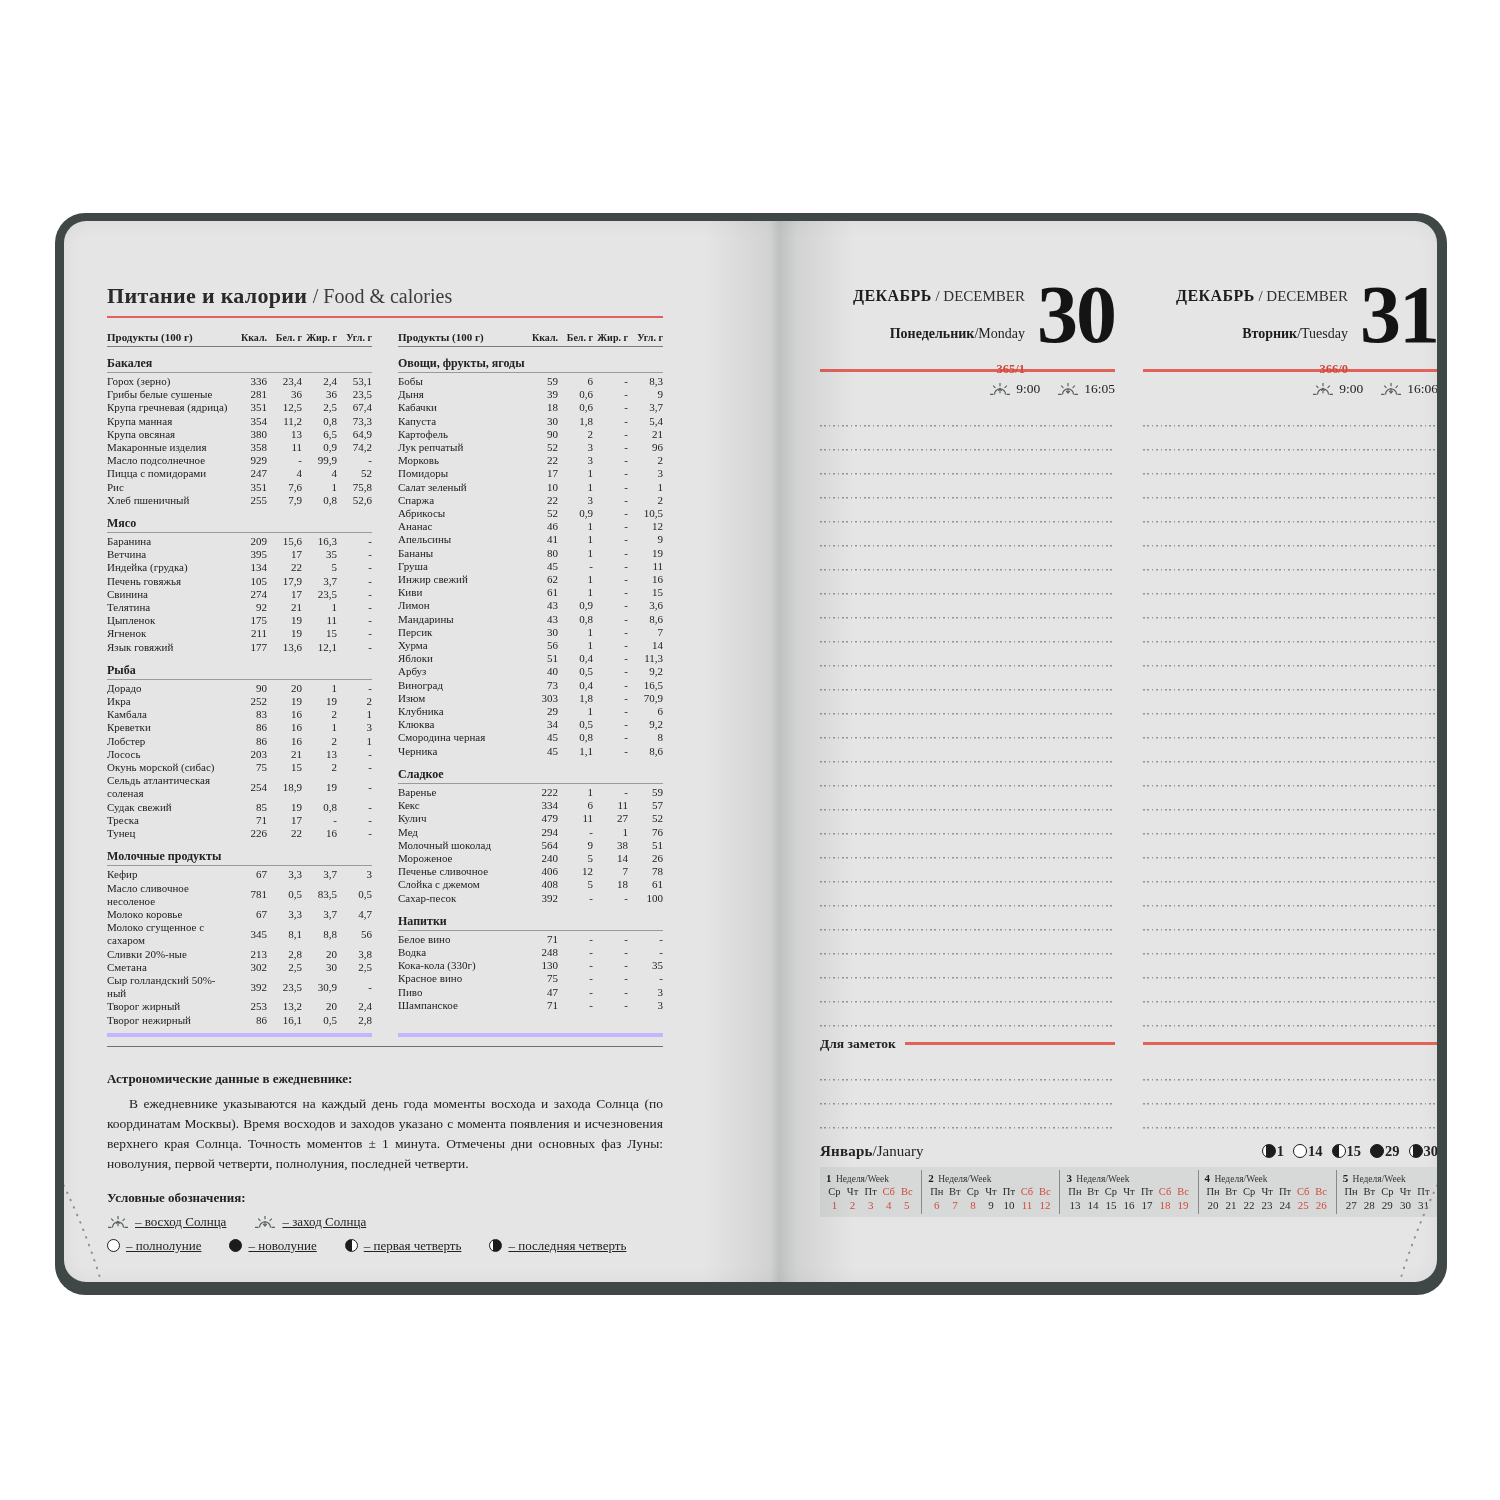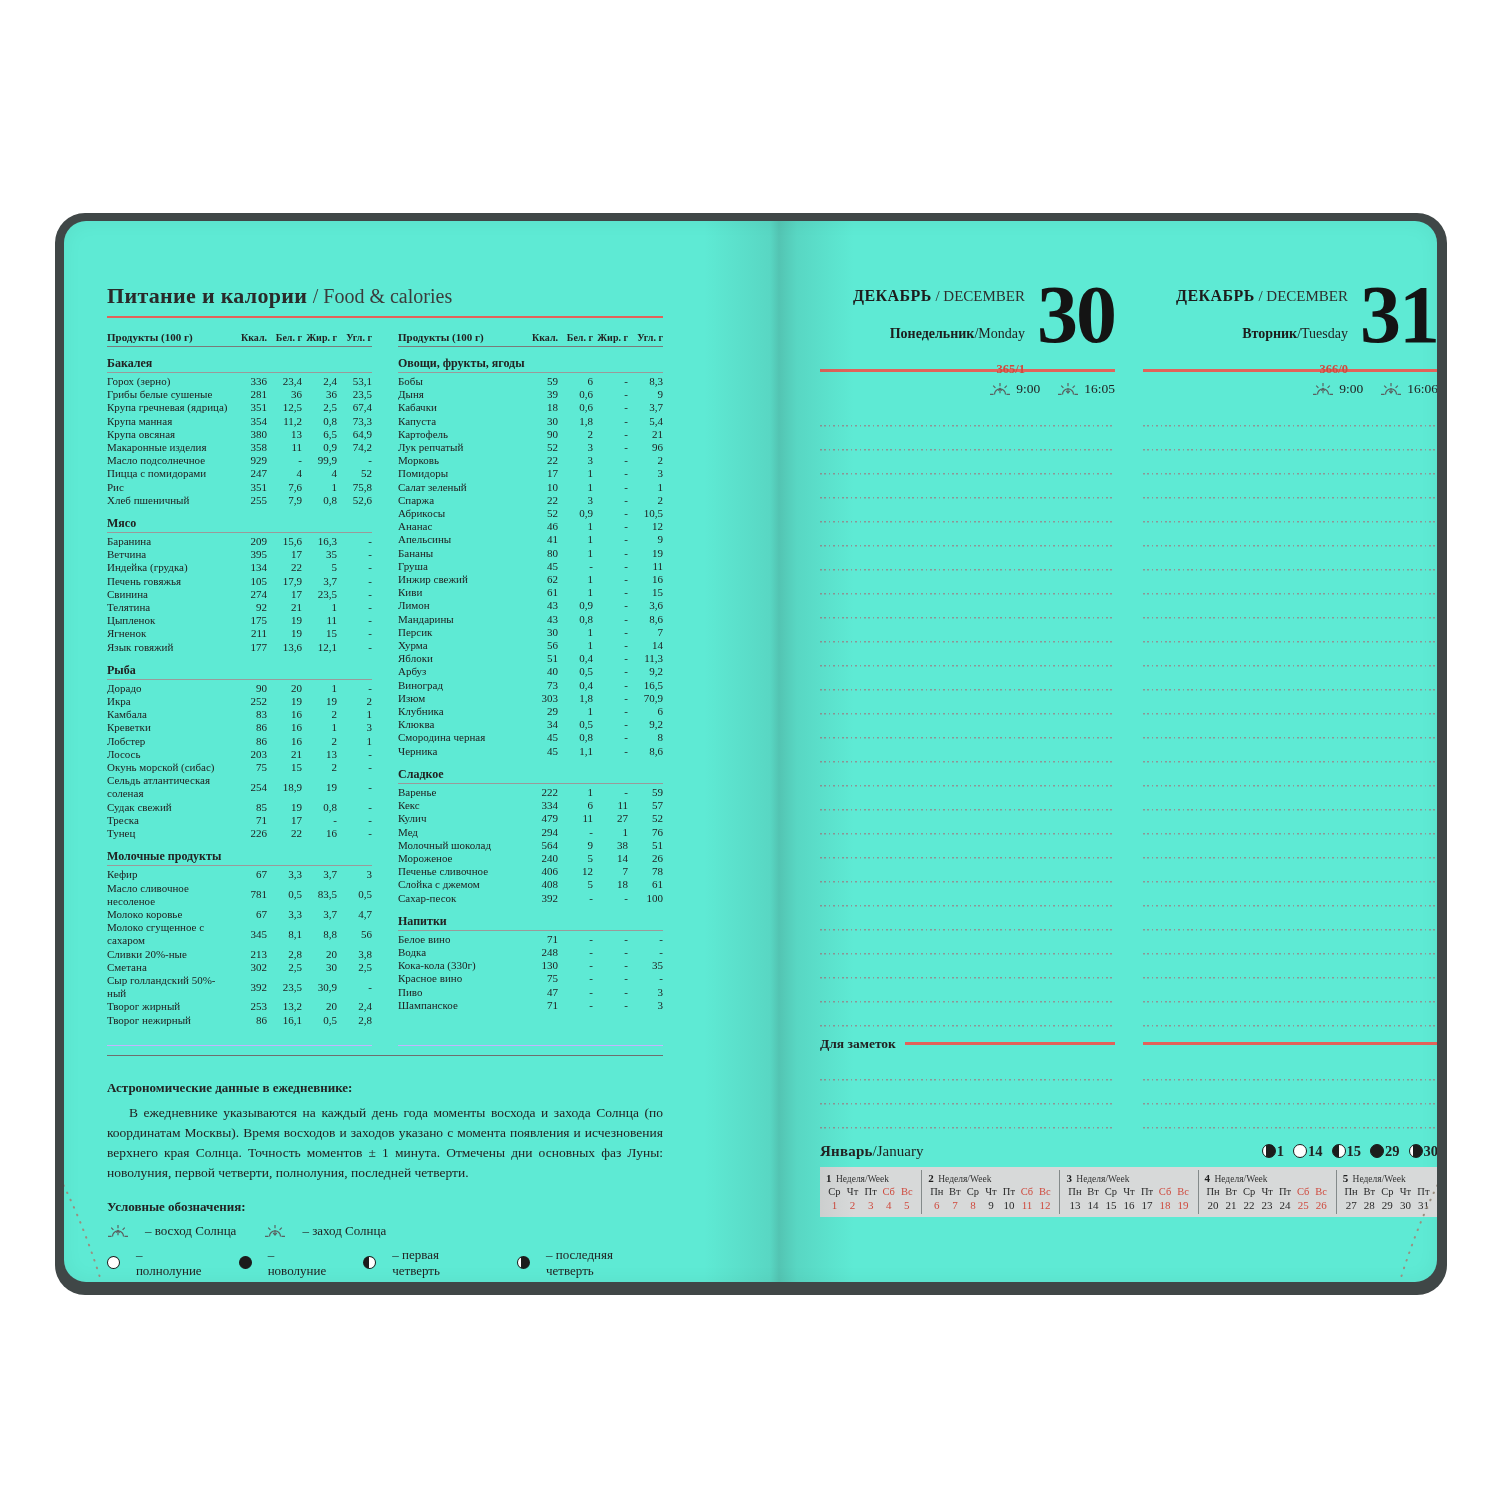--- a/index.html
+++ b/index.html
@@ -1,41 +1,41 @@
 <!DOCTYPE html>
 <html><head>
 <meta charset="utf-8">
 <style>
   html,body{margin:0;padding:0;background:#ffffff;}
   body{width:1500px;height:1500px;position:relative;font-family:"Liberation Serif",serif;color:#222;}
   .photo{position:absolute;inset:0;background:#fff;}
   .notebook{position:absolute;left:55px;top:213px;width:1392px;height:1082px;background:#404747;border-radius:30px;}
-  .pages{position:absolute;left:9px;top:8px;right:10px;bottom:13px;background:#5eead4;border-radius:22px;overflow:hidden;box-shadow:inset 0 0 20px rgba(0,0,0,.05);}
+  .pages{position:absolute;left:9px;top:8px;right:10px;bottom:13px;background:#e5e5e5;border-radius:22px;overflow:hidden;box-shadow:inset 0 0 20px rgba(0,0,0,.05);}
   .binding{position:absolute;left:640px;top:0;width:150px;height:100%;background:linear-gradient(90deg,rgba(40,45,45,0) 0%,rgba(40,45,45,.10) 44%,rgba(40,45,45,.20) 50%,rgba(40,45,45,.10) 62%,rgba(40,45,45,0) 100%);pointer-events:none;}
   
   .page-left{position:absolute;left:43px;top:0;width:556px;}
   .lp-title{margin-top:62px;font-size:22px;border-bottom:2px solid #e2625a;padding-bottom:7px;color:#2a2a2a;}
   .lp-title b{font-weight:bold;letter-spacing:.3px;}
   .lp-title .ten{font-size:20px;color:#3c3c3c;}
   .lp-cols{display:flex;gap:26px;margin-top:13px;}
-  .tcol{flex:1;border-bottom:1px solid #c4b5fd;padding-bottom:18px;}
+  .tcol{flex:1;border-bottom:4px solid #c4b5fd;padding-bottom:6px;}
   .thead{display:flex;border-bottom:1px solid #7a7a7a;padding-bottom:3px;align-items:baseline;}
   .th-name{flex:1;font-weight:bold;font-size:11px;}
   .th-num{width:35px;text-align:right;font-weight:bold;font-size:10px;}
   .tsec{font-weight:bold;font-size:12px;margin-top:9px;border-bottom:1px solid #9a9a9a;padding-bottom:1px;margin-bottom:2px;}
   .trow{display:flex;align-items:center;font-size:11px;line-height:13.2px;}
   .tname{flex:1;padding-right:2px;}
   .tnum{width:35px;text-align:right;}
   .footnotes{font-style:italic;font-size:11px;margin-top:12px;line-height:14.5px;}
   .longrule{border-top:1px solid #6f6f6f;margin-top:9px;}
   .astro-h{font-weight:bold;font-size:13px;margin-top:24px;}
   .astro-p{font-size:13.5px;text-align:justify;line-height:1.5;text-indent:22px;margin:7px 0 0 0;}
   .legend-h{font-weight:bold;font-size:13px;margin-top:15px;}
   .legend-row{display:flex;gap:28px;margin-top:8px;font-size:13px;align-items:center;}
-  .legend-item{display:flex;align-items:center;gap:16px;}
+  .legend-item{display:flex;align-items:center;gap:6px;text-decoration:underline;}
   .moon{width:13px;height:13px;border-radius:50%;border:1px solid #1c1c1c;display:inline-block;box-sizing:border-box;}
   .m-full{background:#fff;}
   .m-new{background:#1c1c1c;}
   .m-first{background:linear-gradient(90deg,#1c1c1c 0 50%,#fff 50%);}
   .m-last{background:linear-gradient(90deg,#fff 0 26%,#1c1c1c 26%);}
   .sunicon{display:inline-flex;align-items:center;}
   
   .page-right{position:absolute;left:756px;top:0;width:618px;}
   .pr-cols{display:flex;gap:28px;}
   .daycol{width:295px;}

